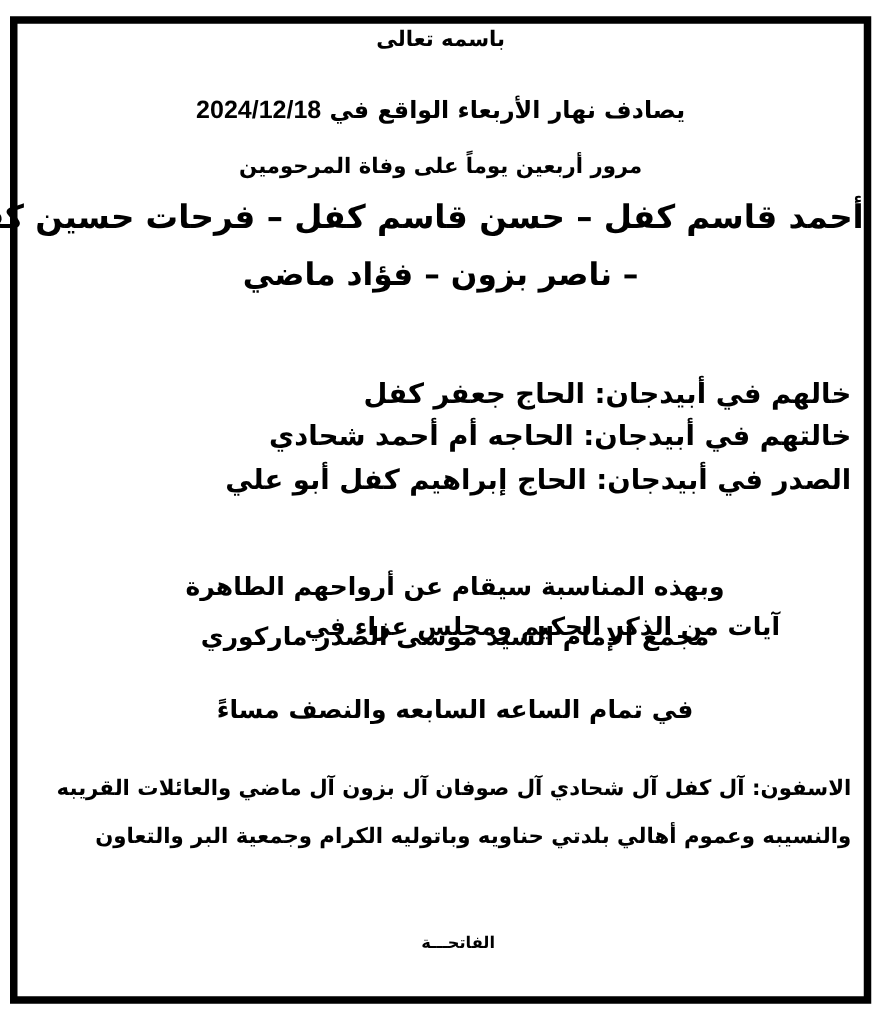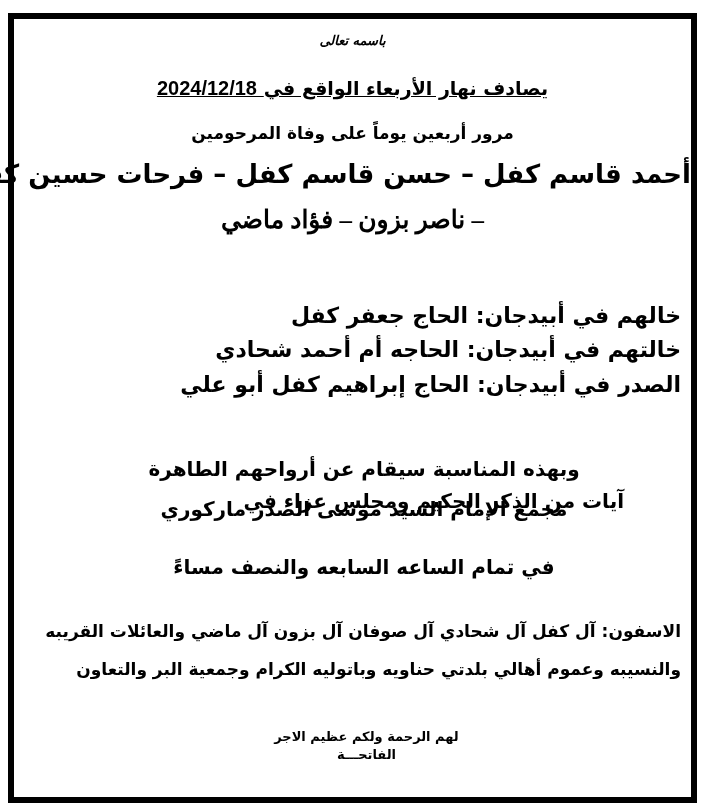--- a/index.html
+++ b/index.html
@@ -2,26 +2,26 @@
 <html><head>
 <meta charset="utf-8">
 <style>
   html, body { margin: 0; padding: 0; background: #ffffff; }
   body { width: 704px; height: 812px; position: relative; overflow: hidden;
          font-family: "DejaVu Sans", "Liberation Sans", sans-serif; color: #000; }
   .frame { position: absolute; left: 8px; top: 13px; width: 677px; height: 778px;
            border: 6px solid #000; background: #fff; }
   .line { position: absolute; white-space: nowrap; font-weight: bold; direction: rtl; }
   .center { left: 0; right: 0; text-align: center; }
-  .t-basmala { top: 14px; font-size: 13px; font-style: italic; }
-  .t-date { top: 58px; font-size: 19px; text-decoration: underline; }
+  .t-basmala { top: 3px; font-size: 17px; }
+  .t-date { top: 58px; font-size: 19px; }
   .t-date .num { font-family: "Liberation Sans", sans-serif; font-size: 20px; }
   .t-sub { top: 104px; font-size: 17px; }
   .t-names1 { top: 140px; font-size: 26px; }
-  .t-names2 { top: 186px; font-size: 25px; font-family: Liberation Serif, serif; }
+  .t-names2 { top: 186px; font-size: 25px; }
   .rel { right: 10px; font-size: 22px; text-align: right; }
   .rel1 { top: 284px; } .rel2 { top: 318px; } .rel3 { top: 353px; }
   .ann { font-size: 20px; }
   .ann1 { top: 438px; left: 90px; width: 520px; }
   .ann2 { top: 470px; left: 90px; width: 520px; }
   .ann3 { top: 478px; left: 90px; width: 520px; }
   .ann4 { top: 536px; left: 90px; width: 520px; }
   .mourn { right: 10px; font-size: 17px; text-align: right; }
   .m1 { top: 602px; } .m2 { top: 640px; }
   .closing { font-size: 13px; }
@@ -49,15 +49,14 @@
   <div class="line rel rel3">الصدر في أبيدجان: الحاج إبراهيم كفل أبو علي</div>
 
   <div class="line ann ann1" style="text-align:center">وبهذه المناسبة سيقام عن أرواحهم الطاهرة</div>
   <div class="line ann ann2" style="text-align:right">آيات من الذكر الحكيم ومجلس عزاء في</div>
   <div class="line ann ann3" style="text-align:center">مجمع الإمام السيد موسى الصدر ماركوري</div>
   <div class="line ann ann4" style="text-align:center">في تمام الساعه السابعه والنصف مساءً</div>
 
   <div class="line mourn m1">الاسفون: آل كفل آل شحادي آل صوفان آل بزون آل ماضي والعائلات القريبه</div>
   <div class="line mourn m2">والنسيبه وعموم أهالي بلدتي حناويه وباتوليه الكرام وجمعية البر والتعاون</div>
 
-  <div class="line closing c1">لهم الرحمة ولكم عظيم الاجر</div>
   <div class="line closing c2">الفاتحـــة</div>
 </div>
 
 </body></html>

